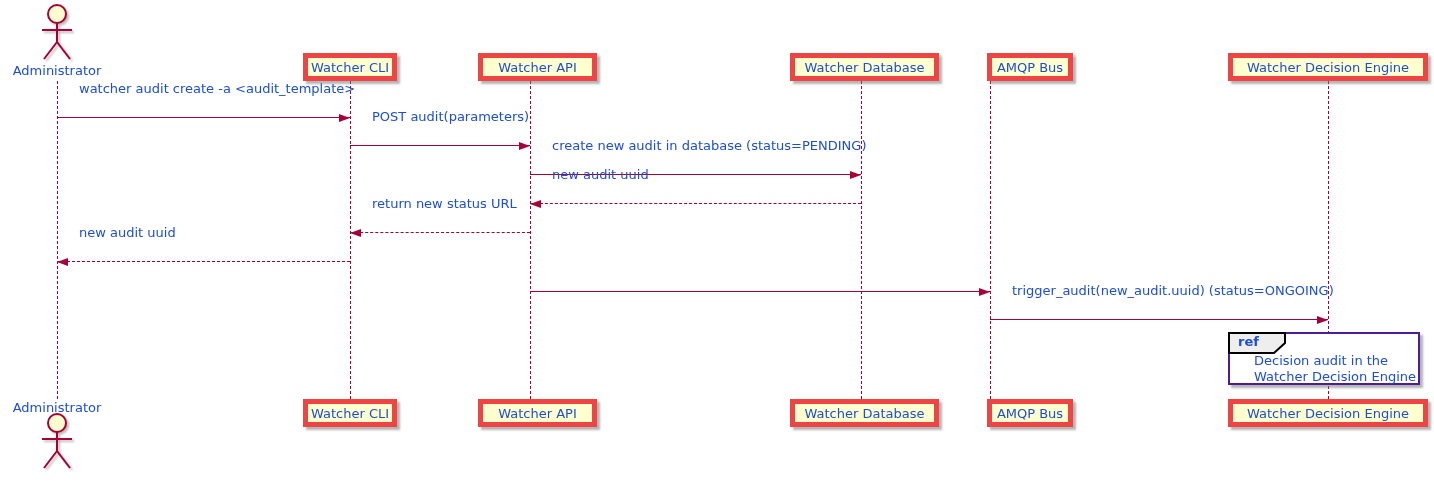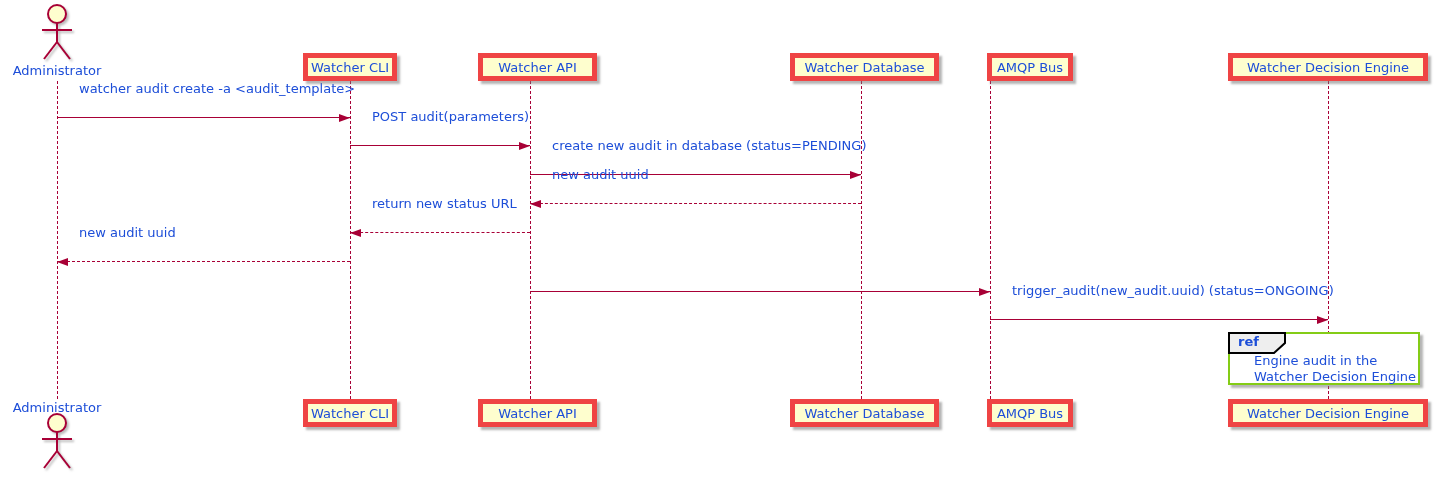--- a/index.html
+++ b/index.html
@@ -73,21 +73,21 @@
   .m6 { left: 57px;  top: 242px; width: 293px; }
   .m7 { left: 530px; top: 272px; width: 460px; }
   .m8 { left: 990px; top: 300px; width: 338px; }
 
   
   .refbox {
     position: absolute;
     left: 1228px; top: 332px;
     width: 192px; height: 53px;
     background: #ffffff;
-    border: 2px solid #84cc16;
+    border: 2px solid #4c1d95;
     box-shadow: 3px 3px 2px rgba(120,120,120,0.55);
     z-index: 5;
   }
   .ref-tag { position: absolute; left: -2px; top: -2px; width: 66px; height: 22px; }
   .ref-tag svg { position: absolute; left: 0; top: 0; }
   .ref-tag .kw { position: absolute; left: 10px; top: 2px; font-weight: bold; }
   .ref-body { position: absolute; left: 24px; top: 19px; line-height: 16px; white-space: nowrap; }
 </style>
 </head>
 <body>
@@ -157,21 +157,21 @@
   </div>
 
   <div class="refbox">
     <div class="ref-tag">
       <svg width="66" height="22" viewBox="0 0 66 22">
         <path d="M1,1 H57 V11 L46,21 H1 Z" fill="#EEEEEE" stroke="#000000" stroke-width="2"></path>
       </svg>
       <span class="kw">ref</span>
     </div>
     <div class="ref-body">
-      <div>Engine audit in the</div>
+      <div>Decision audit in the</div>
       <div>Watcher Decision Engine</div>
     </div>
   </div>
 
   <div class="pbox pbot px-cli">Watcher CLI</div>
   <div class="pbox pbot px-api">Watcher API</div>
   <div class="pbox pbot px-db">Watcher Database</div>
   <div class="pbox pbot px-amqp">AMQP Bus</div>
   <div class="pbox pbot px-wde">Watcher Decision Engine</div>
 

